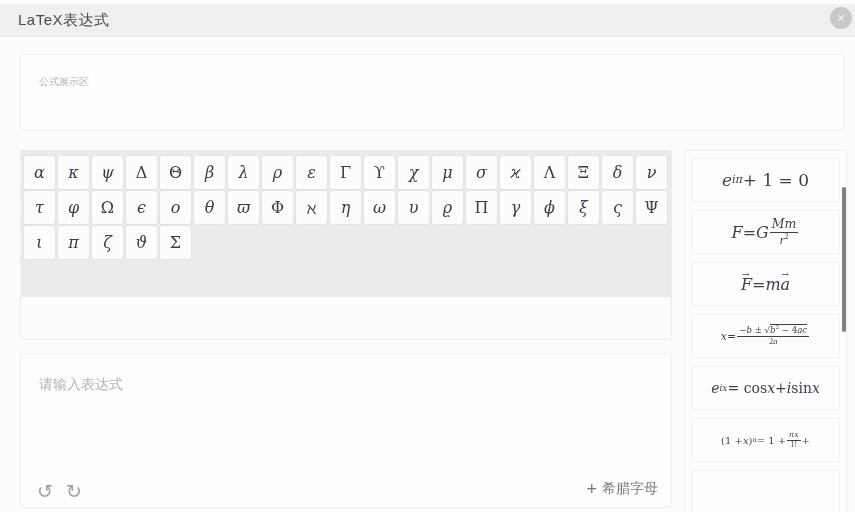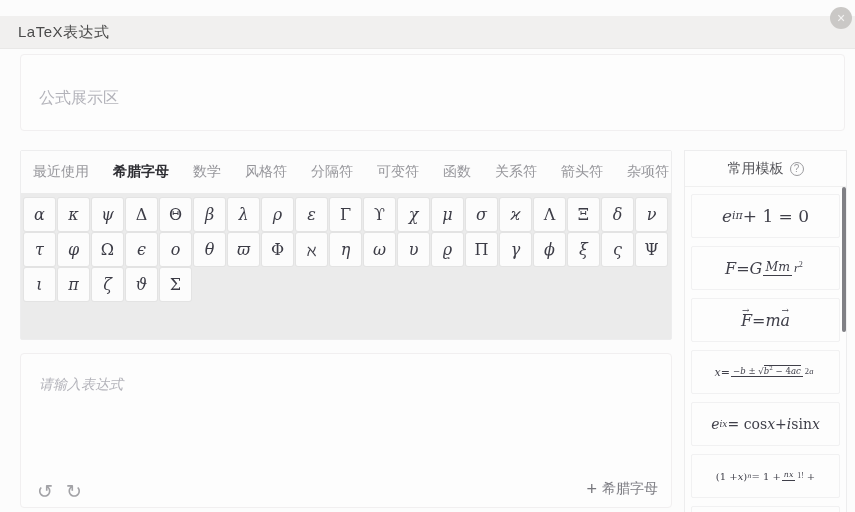--- a/index.html
+++ b/index.html
@@ -5,41 +5,41 @@
   * { margin:0; padding:0; box-sizing:border-box; }
   html,body { width:855px; height:512px; overflow:hidden; }
   body {
     position:relative;
     background:#fcfcfc;
     font-family:"Liberation Sans","DejaVu Sans",sans-serif;
     color:#4a4a4a;
   }
   
   .hdr {
-    position:absolute; left:0; top:16px; width:855px; height:33px;
+    position:absolute; left:0; top:4px; width:855px; height:33px;
     background:#f1f0ef; border-bottom:1px solid #e9e8e7;
   }
   .hdr-title {
     position:absolute; left:18px; top:7px;
     font-size:15px; color:#4b4b4b; letter-spacing:0.5px;
   }
   .close-btn {
     position:absolute; left:830px; top:7px; width:22px; height:22px;
     border-radius:50%; background:#cac8c6; color:#f5f4f3;
     display:flex; align-items:center; justify-content:center;
     font-size:14px; cursor:pointer; line-height:1;
   }
   
   .display-area {
     position:absolute; left:20px; top:54px; width:825px; height:77px;
     background:#fdfdfd; border:1px solid #f1eff0; border-radius:4px;
   }
   .display-ph {
-    position:absolute; left:18px; top:33px;
-    font-size:16px; color:#b3b3ba;
+    position:absolute; left:18px; top:20px;
+    font-size:10px; color:#b3b3ba;
   }
   
   .sym-panel {
     position:absolute; left:20px; top:150px; width:652px; height:190px;
     border:1px solid #ededee; border-radius:2px; background:#fcfcfc;
   }
   .tabstrip {
     height:42px; display:flex; align-items:center;
     padding:0 12px; gap:24px; background:#fcfcfc;
   }
@@ -57,21 +57,21 @@
     font-size:16px; color:#3c3c46; cursor:pointer;
   }
   .sym.up { font-style:normal; }
   
   .input-panel {
     position:absolute; left:20px; top:353px; width:652px; height:155px;
     background:#fdfdfd; border:1px solid #f1eff0; border-radius:4px;
   }
   .input-ph {
     position:absolute; left:18px; top:22px;
-    font-size:14px; color:#b3b3ba;font-style:italic;
+    font-size:14px; color:#b3b3ba;
   }
   .histbar {
     position:absolute; left:16px; bottom:6px;
     display:flex; gap:13px; font-size:19px; color:#a2a2a6;
   }
   .histbar span { cursor:pointer; line-height:1; }
   .add-tpl {
     position:absolute; right:13px; bottom:9px;
     display:flex; align-items:center; gap:5px;
     font-size:14px; color:#7e7e84; cursor:pointer;
@@ -102,21 +102,21 @@
   .t0 { font-size:17px; } .t1 { font-size:16px; } .t2 { font-size:16px; }
   .t3 { font-size:11px; } .t4 { font-size:14px; } .t5 { font-size:10px; }
   .tpl-scroll {
     position:absolute; right:0; top:36px; width:4px; height:145px;
     background:#7f7f84; border-radius:2px; cursor:pointer;
   }
   
   .titem i { font-style:italic; }
   .titem sup { font-size:0.65em; vertical-align:super; line-height:0; }
   .frac {
-    display:inline-flex; flex-direction:row; align-items:center;
+    display:inline-flex; flex-direction:column; align-items:center;
     vertical-align:-0.55em; font-size:0.78em; margin:0 1px; line-height:1.15;
   }
   .fn { border-bottom:1px solid currentColor; padding:0 2px; }
   .fd { padding:0 2px;font-family:Liberation Serif, serif; }
   .rad { border-top:1px solid currentColor; }
   .vec { position:relative; display:inline-block; }
   .va {
     position:absolute; top:-0.62em; left:0.12em;
     font-size:0.55em; font-style:normal; letter-spacing:0;
   }
@@ -127,32 +127,20 @@
 <div class="hdr">
   <span class="hdr-title">LaTeX表达式</span>
 </div>
 <div class="close-btn">×</div>
 
 <div class="display-area">
   <span class="display-ph">公式展示区</span>
 </div>
 
 <div class="sym-panel">
-  <div class="tabstrip">
-      <span class="tab">最近使用</span>
-      <span class="tab active">希腊字母</span>
-      <span class="tab">数学</span>
-      <span class="tab">风格符</span>
-      <span class="tab">分隔符</span>
-      <span class="tab">可变符</span>
-      <span class="tab">函数</span>
-      <span class="tab">关系符</span>
-      <span class="tab">箭头符</span>
-      <span class="tab">杂项符</span>
-    </div>
   <div class="sym-grid">
       <button class="sym">α</button>
       <button class="sym">κ</button>
       <button class="sym">ψ</button>
       <button class="sym up">Δ</button>
       <button class="sym up">Θ</button>
       <button class="sym">β</button>
       <button class="sym">λ</button>
       <button class="sym">ρ</button>
       <button class="sym">ε</button>
@@ -199,24 +187,20 @@
     <span>↺</span>
     <span>↻</span>
   </div>
   <div class="add-tpl">
     <span class="plus">+</span>
     <span>希腊字母</span>
   </div>
 </div>
 
 <div class="tpl-panel">
-  <div class="tpl-hdr">
-    <span>常用模板</span>
-    <span class="help-ic">?</span>
-  </div>
   <div class="tpl-list">
       <div class="titem t0"><i>e</i><sup><i>iπ</i></sup> + 1 = 0</div>
       <div class="titem t1"><i>F</i> = <i>G</i><span class="frac">
           <span class="fn"><i>Mm</i></span>
           <span class="fd"><i>r</i><sup>2</sup></span>
         </span></div>
       <div class="titem t2"><span class="vec"><span class="va">→</span><i>F</i></span> = <i>m</i><span class="vec"><span class="va">→</span><i>a</i></span></div>
       <div class="titem t3"><i>x</i> = <span class="frac">
           <span class="fn">−<i>b</i> ± √<span class="rad"><i>b</i><sup>2</sup> − 4<i>ac</i></span></span>
           <span class="fd">2<i>a</i></span>

